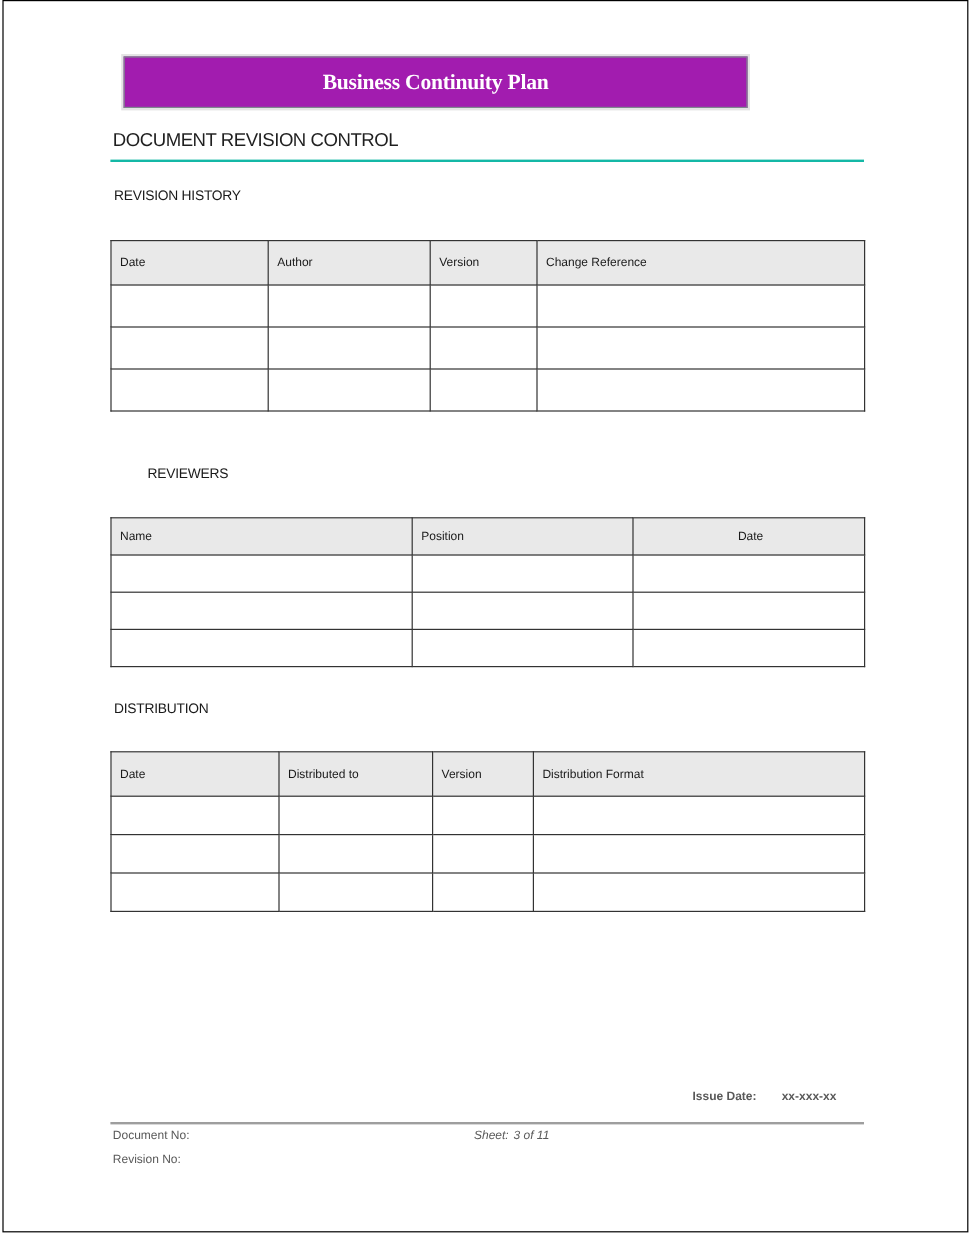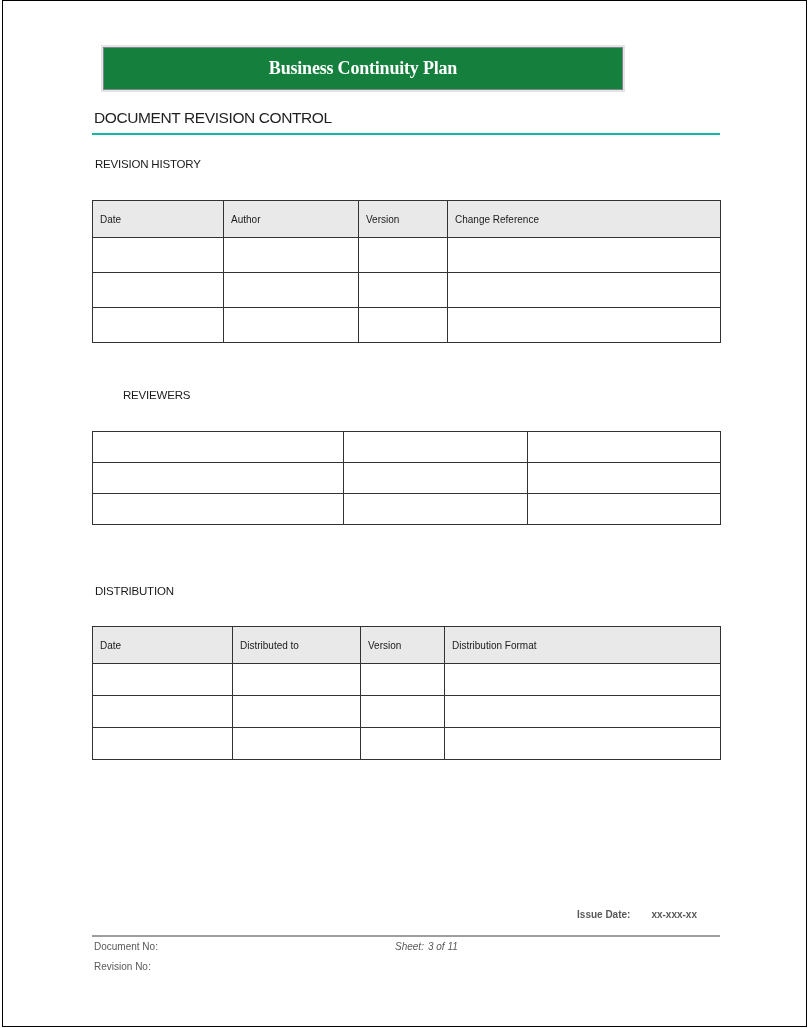--- a/index.html
+++ b/index.html
@@ -19,21 +19,21 @@
     position: absolute;
     left: 2px; top: 0; right: 3px; bottom: 1px;
     border: 1px solid #000000;
     pointer-events: none;
   }
   
   .banner {
     position: absolute;
     left: 103px; top: 47px;
     width: 520px; height: 43px;
-    background: #15803d;
+    background: #a21caf;
     border: 1px solid #7e868e;
     box-shadow: 0 0 0 2px #e4e4e4;
     box-sizing: border-box;
     display: flex;
     align-items: center;
     justify-content: center;
   }
   .banner-title {
     font-family: "Liberation Serif", serif;
     font-weight: bold;
@@ -162,20 +162,25 @@
   </table>
 
 <div class="section-label label-reviewers">REVIEWERS</div>
 <table class="doc-table table-reviewers">
   <colgroup>
     <col style="width:251px">
       <col style="width:184px">
       <col style="width:193px">
   </colgroup>
   <tbody>
+      <tr class="header-row">
+    <th>Name</th>
+    <th>Position</th>
+    <th class="center">Date</th>
+  </tr>
   <tr class="body-row">
     <td></td>
         <td></td>
         <td></td>
   </tr>
   <tr class="body-row">
     <td></td>
         <td></td>
         <td></td>
   </tr>

